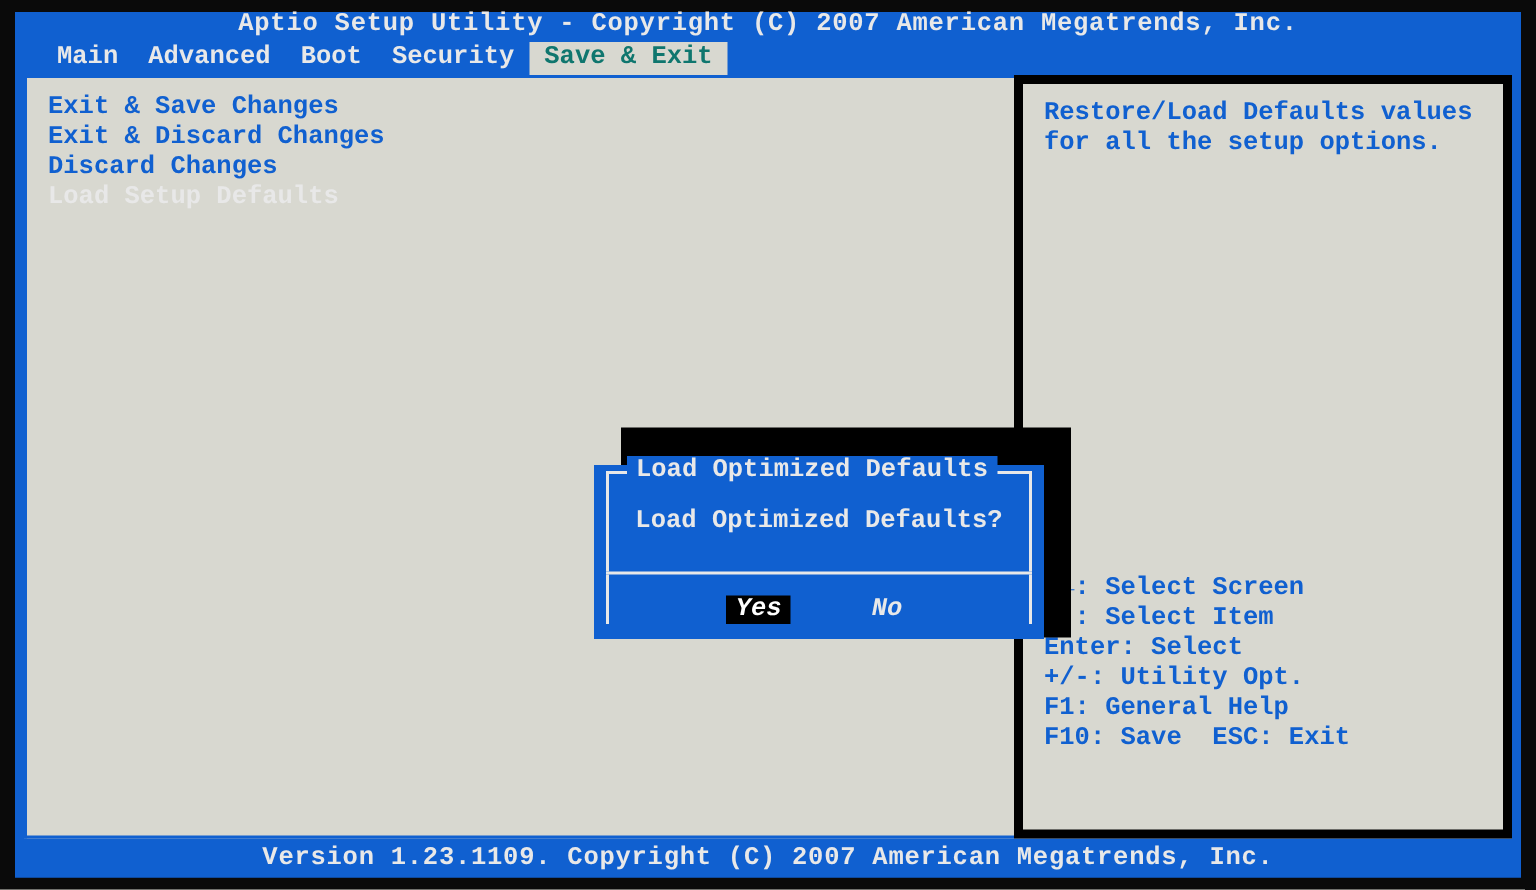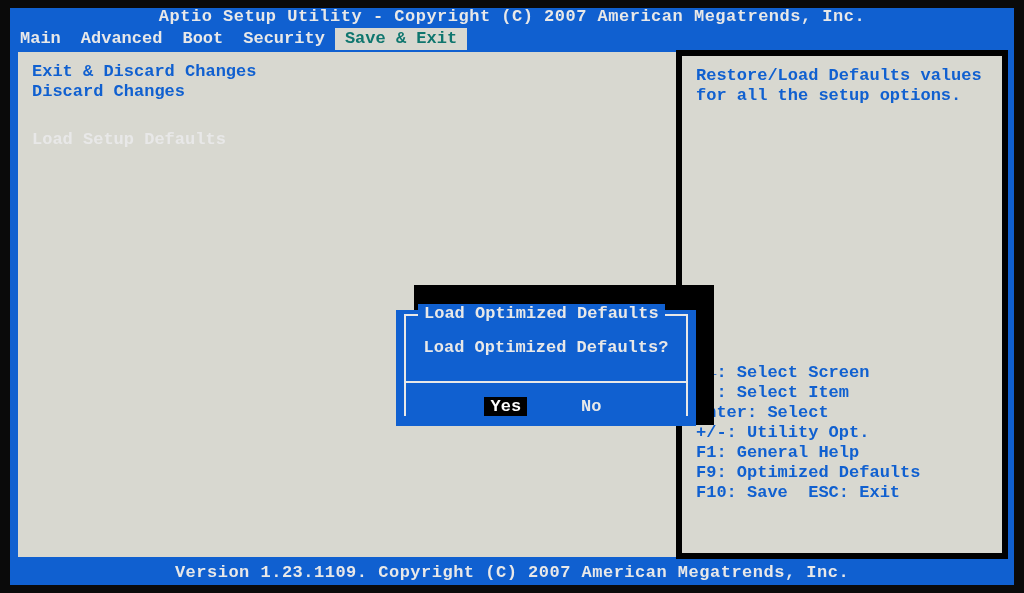--- a/index.html
+++ b/index.html
@@ -33,20 +33,21 @@
     color: #e8e8e8;
     text-align: center;
     line-height: 18px;
     letter-spacing: 0.5px;
   }
   .menu-bar {
     height: 22px;
     background: #1060d0;
     color: #e8e8e8;
     display: flex;
+    padding-left: 18px;
     align-items: center;
   }
   .menu-item {
     padding: 0 10px;
     line-height: 22px;
     cursor: pointer;
   }
   .menu-item.active {
     background: #d8d8d0;
     color: #0f766e;
@@ -74,21 +75,20 @@
     flex-direction: column;
     justify-content: space-between;
   }
   .option-line {
     color: #1060d0;
     line-height: 20px;
     cursor: pointer;
   }
   .option-line.selected {
     color: #e8e8e8;
-    margin-top: 28px;
   }
   .help-text {
     color: #1060d0;
     line-height: 20px;
   }
   .key-hints {
     color: #1060d0;
     line-height: 20px;
     margin-bottom: 40px;
   }
@@ -149,20 +149,21 @@
     justify-content: center;
     gap: 48px;
     padding-top: 14px;
     margin: 0 8px;
     border-left: 2px solid #e8e8e8;
     border-right: 2px solid #e8e8e8;
   }
   .dialog-btn {
     padding: 0 6px;
     cursor: pointer;
+    font-style: italic;
   }
   .dialog-btn.selected {
     background: #000;
     color: #fff;
   }
 </style>
 </head>
 <body>
 
 <div class="bios-screen">
@@ -174,36 +175,36 @@
   <div class="menu-bar">
     <span class="menu-item">Main</span>
     <span class="menu-item">Advanced</span>
     <span class="menu-item">Boot</span>
     <span class="menu-item">Security</span>
     <span class="menu-item active">Save &amp; Exit</span>
   </div>
 
   <div class="content-area">
     <div class="left-pane">
+      <div class="option-line">Exit &amp; Save Changes</div>
       <div class="option-line">Exit &amp; Discard Changes</div>
       <div class="option-line">Discard Changes</div>
       <div class="option-line selected">Load Setup Defaults</div>
     </div>
     <div class="right-pane">
       <div class="help-text">
         <div>Restore/Load Defaults values</div>
         <div>for all the setup options.</div>
       </div>
       <div class="key-hints">
         <div>→←: Select Screen</div>
         <div>↑↓: Select Item</div>
         <div>Enter: Select</div>
         <div>+/-: Utility Opt.</div>
         <div>F1: General Help</div>
-        <div>F9: Optimized Defaults</div>
         <div>F10: Save  ESC: Exit</div>
       </div>
     </div>
 
     <div class="dialog-shadow"></div>
     <div class="dialog">
       <div class="dialog-frame">
         <span class="dialog-title">Load Optimized Defaults</span>
         <div class="dialog-message">Load Optimized Defaults?</div>
       </div>

